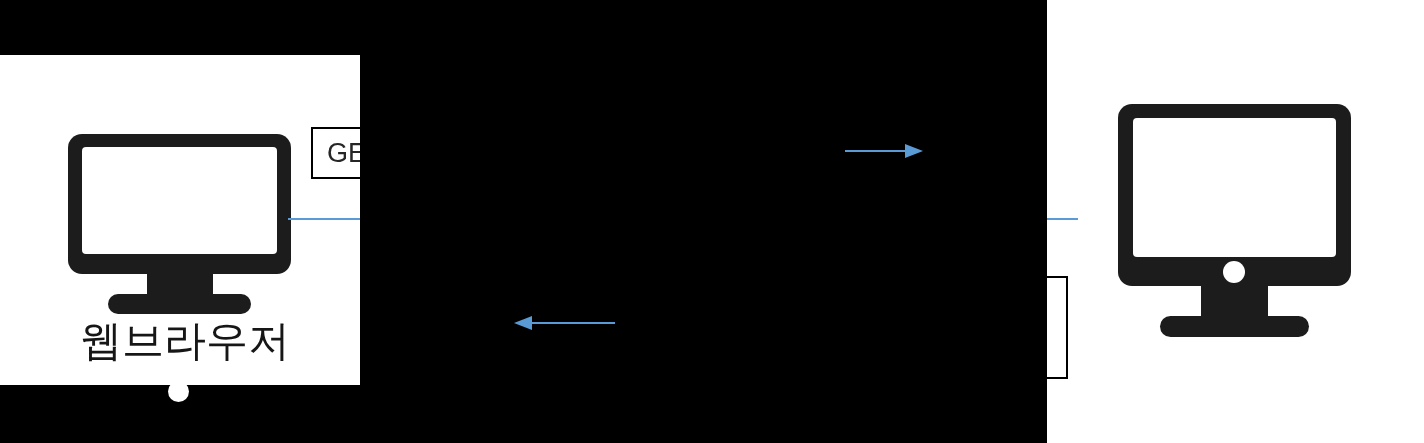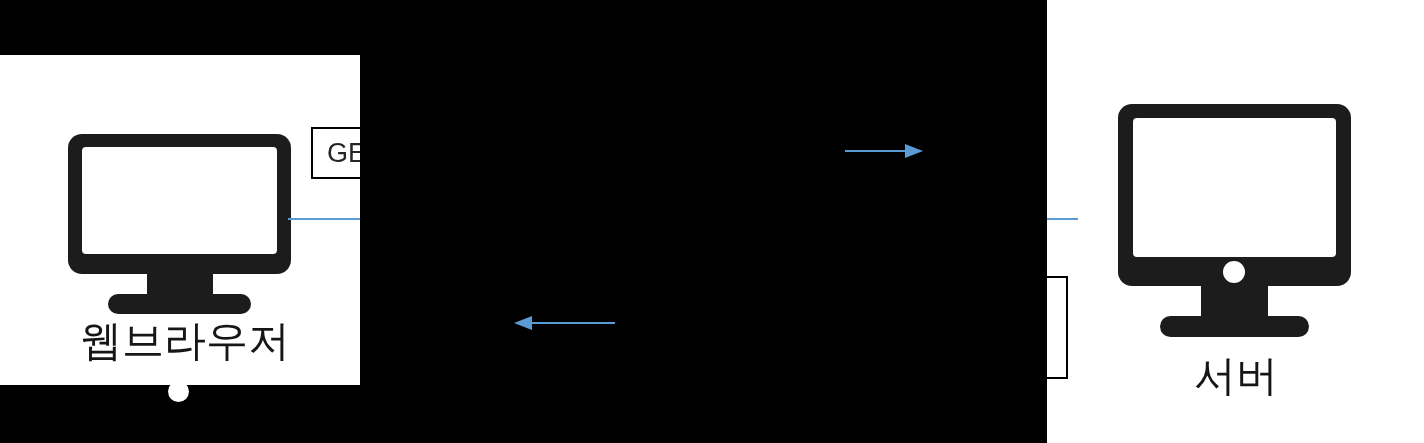--- a/index.html
+++ b/index.html
@@ -189,21 +189,20 @@
   </div>
   <div class="node-label" id="label-browser">웹브라우저</div>
 
   <div class="monitor" id="monitor-server">
     <div class="screen-body"></div>
     <div class="screen-inner"></div>
     <div class="cam-dot"></div>
     <div class="neck"></div>
     <div class="base"></div>
   </div>
-  <div class="node-label" id="label-server">서버</div>
 
   <div id="occluder"></div>
 
   <div class="arrow" id="arrow-request">
     <div class="shaft"></div>
     <div class="head"></div>
   </div>
 
   <div class="arrow" id="arrow-response">
     <div class="shaft"></div>

